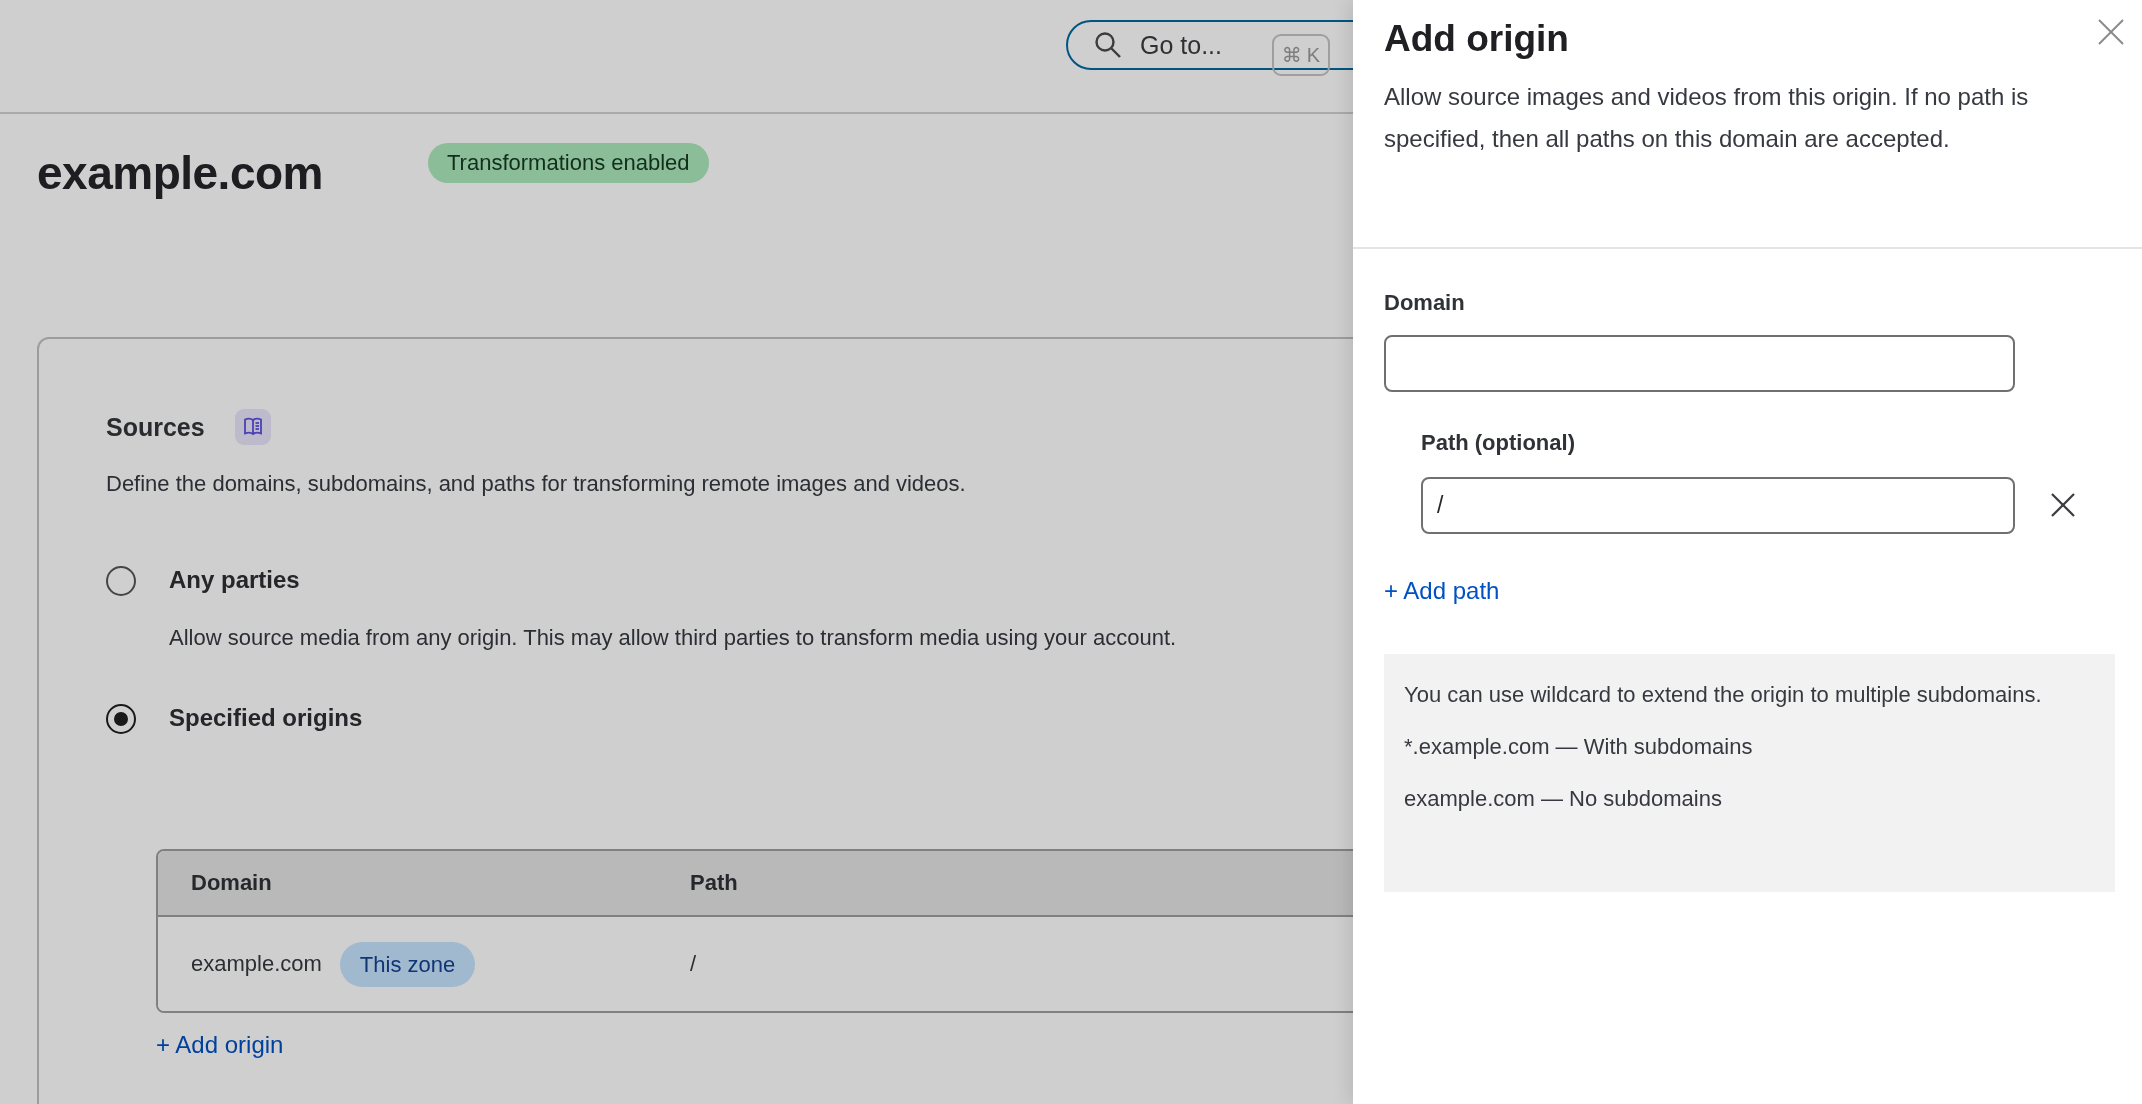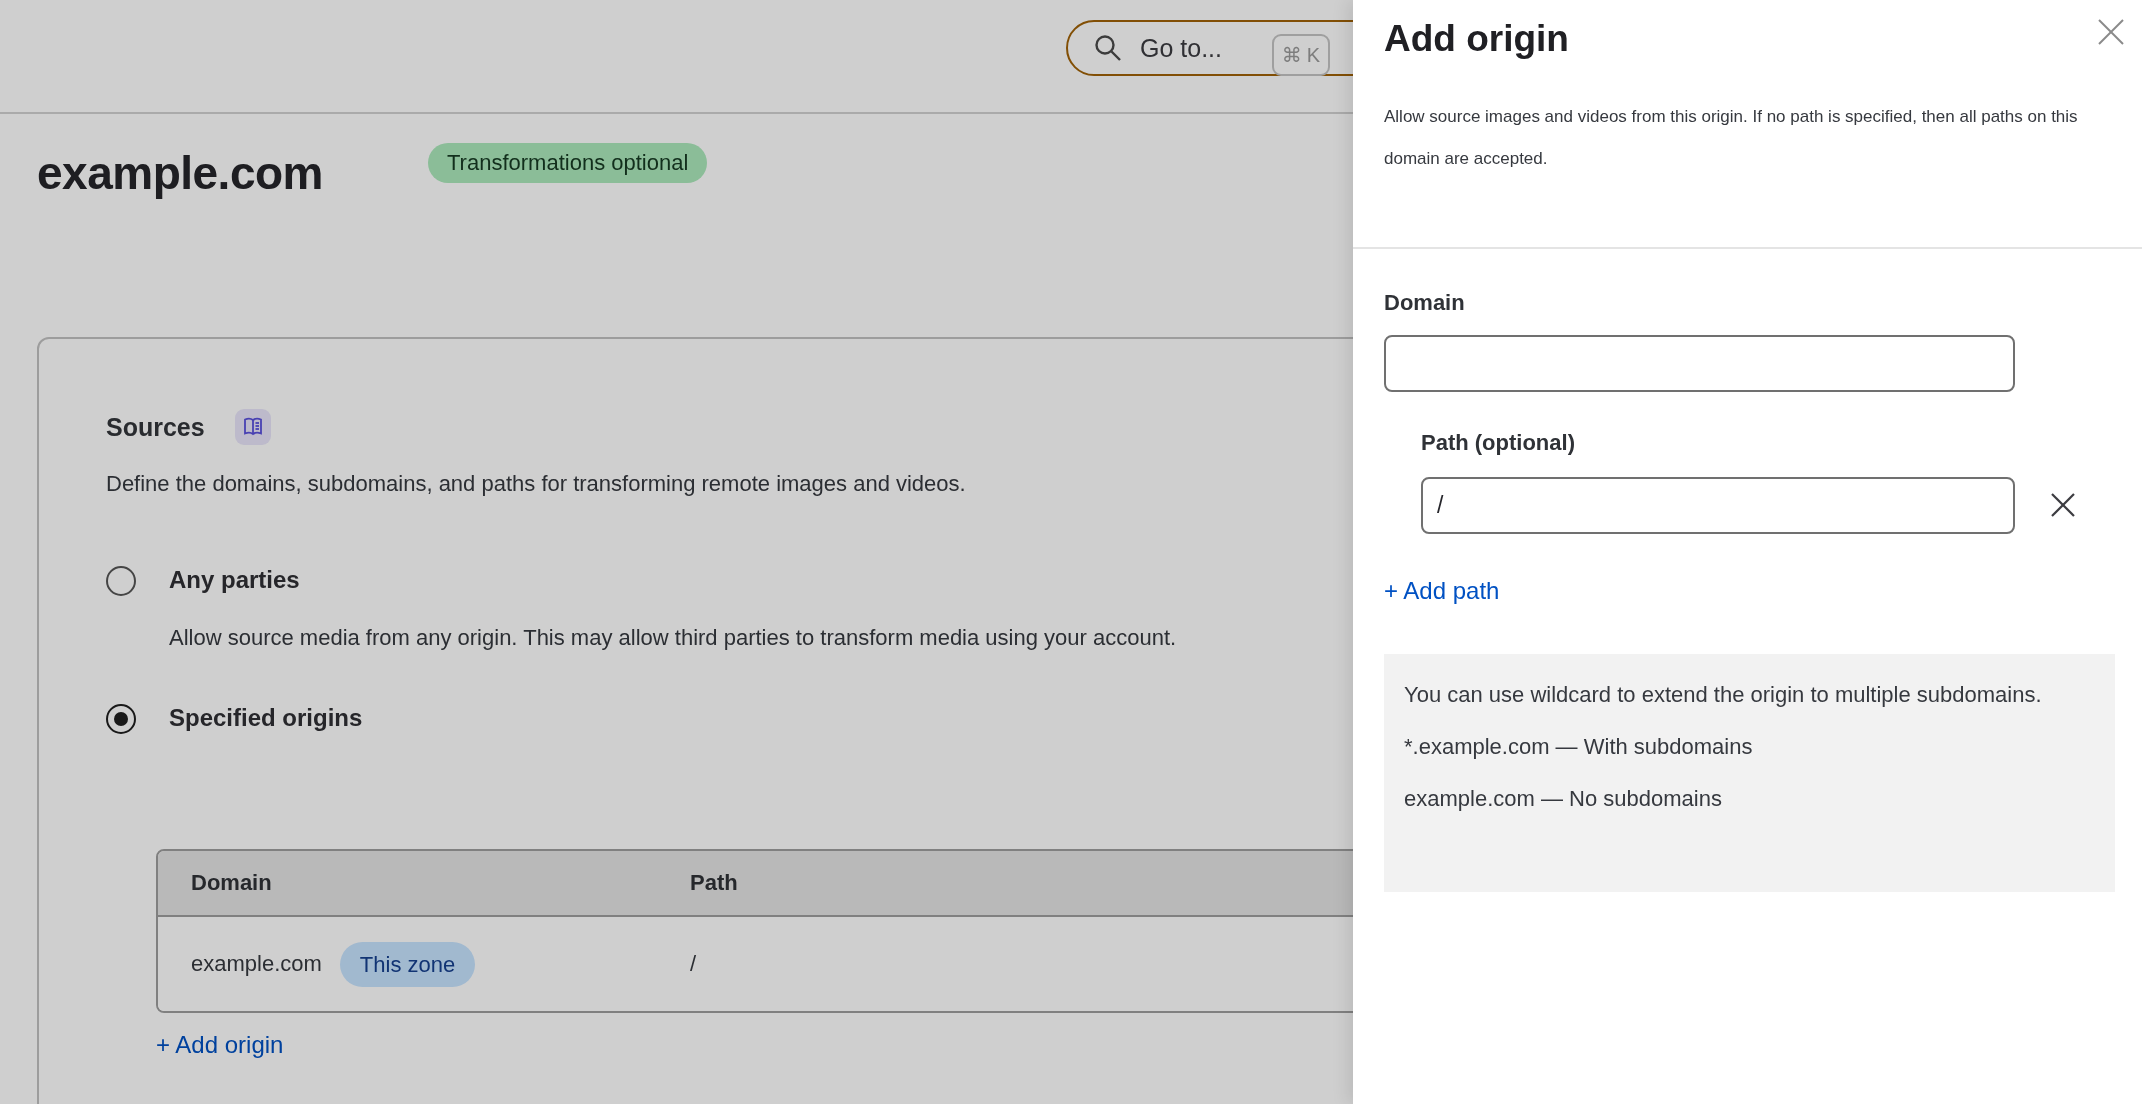--- a/index.html
+++ b/index.html
@@ -8,22 +8,22 @@
     position:relative; width:2142px; height:1104px; overflow:hidden;
     font-family:"Liberation Sans", sans-serif; background:#fff; color:#36393f;
   }
   
   .main { position:absolute; inset:0; background:#fff; }
   .topbar {
     position:absolute; top:0; left:0; width:100%; height:114px;
     background:#fff; border-bottom:2px solid #d2d2d2;
   }
   .search-pill {
-    position:absolute; left:1066px; top:20px; width:430px; height:56px;
-    border:2px solid #a16207; border-radius:36px; background:#fff;
+    position:absolute; left:1066px; top:20px; width:430px; height:50px;
+    border:2px solid #0369a1; border-radius:36px; background:#fff;
     display:flex; align-items:center; padding:0 24px;
   }
   .search-pill .mag { width:32px; height:32px; flex:0 0 auto; }
   .search-text { font-size:25px; color:#3c3c41; margin-left:16px; }
   .kbd {
     position:absolute; left:204px; top:12px; width:58px; height:42px;
     border:2px solid #c4c4c4; border-radius:9px; color:#9b9b9b;
     font-size:20px; display:flex; align-items:center; justify-content:center; gap:5px;
   }
   .page-title {
@@ -81,22 +81,22 @@
   
   .overlay { position:absolute; inset:0; background:rgba(0,0,0,0.19); z-index:5; }
   
   .panel {
     position:absolute; left:1353px; top:0; width:789px; height:1104px;
     background:#fff; z-index:10; box-shadow:-5px 0 16px rgba(0,0,0,0.10);
   }
   .panel-title { position:absolute; left:31px; top:18px; font-size:37px; font-weight:700; color:#202024; }
   .panel-close { position:absolute; left:740px; top:14px; width:36px; height:36px; cursor:pointer; }
   .panel-desc {
-    position:absolute; left:31px; top:96px; width:702px;
-    font-size:17px; line-height:42px; color:#36393f;
+    position:absolute; left:31px; top:76px; width:702px;
+    font-size:24px; line-height:42px; color:#36393f;
   }
   .panel-divider { position:absolute; left:0; top:247px; width:789px; height:2px; background:#e4e4e4; }
   .field-label { position:absolute; font-size:22px; font-weight:700; color:#2f3237; white-space:nowrap; }
   .lbl-domain { left:31px; top:290px; }
   .lbl-path   { left:68px; top:430px; }
   .txt-input {
     position:absolute; height:57px; border:2px solid #707070; border-radius:8px;
     font-family:"Liberation Sans", sans-serif; font-size:23px; color:#26262b;
     padding:0 14px; background:#fff; outline:none;
   }
@@ -127,21 +127,21 @@
         </svg>
         <span class="search-text">Go to...</span>
         <span class="kbd">
           <span>⌘</span>
             <span>K</span>
         </span>
       </div>
     </div>
 
     <h1 class="page-title">example.com</h1>
-    <span class="status-badge">Transformations optional</span>
+    <span class="status-badge">Transformations enabled</span>
 
     <div class="card">
 
       <div class="sources-row">
         <span class="sources-title">Sources</span>
         <span class="doc-chip">
           <svg width="24" height="24" viewBox="0 0 24 24" fill="none" stroke="#5a50dc" stroke-width="1.8">
             <path d="M12 5 C10 3.5 6.5 3.5 4 4.5 L4 18.5 C6.5 17.5 10 17.5 12 19 C14 17.5 17.5 17.5 20 18.5 L20 4.5 C17.5 3.5 14 3.5 12 5 Z"></path>
             <line x1="12" y1="5" x2="12" y2="19"></line>
             <line x1="14.5" y1="8" x2="18" y2="8"></line>

